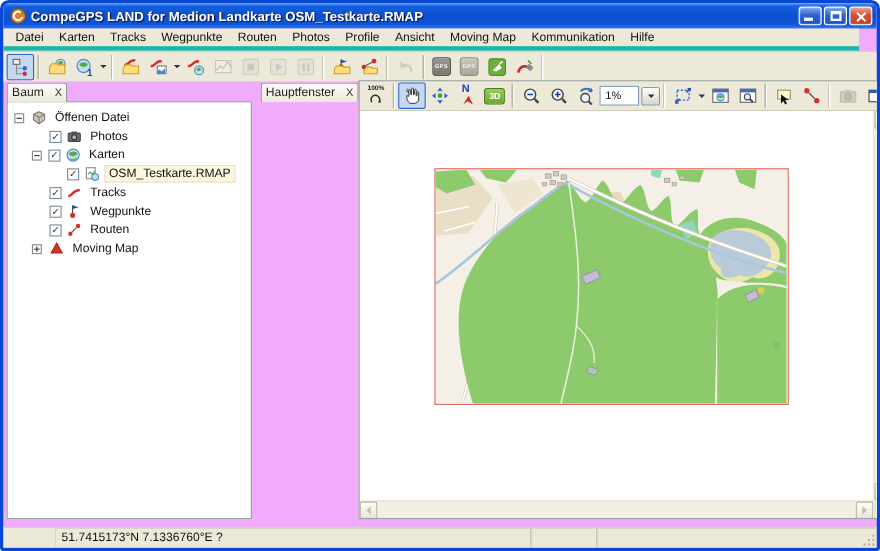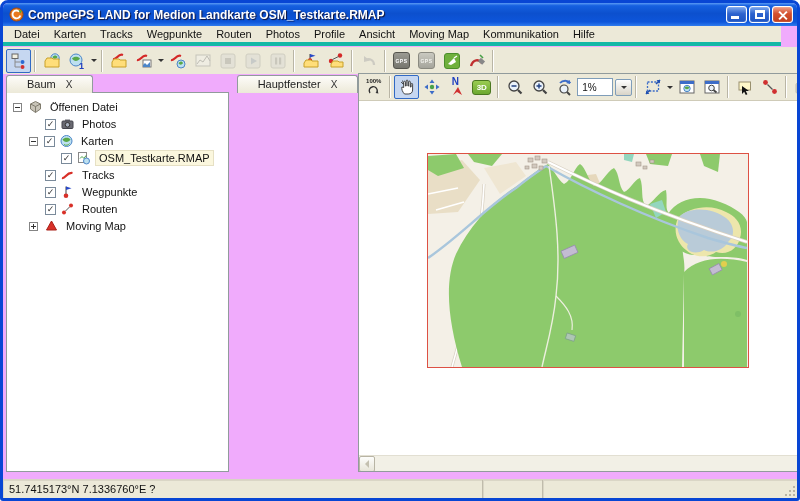--- a/index.html
+++ b/index.html
@@ -62,21 +62,21 @@
              background: linear-gradient(180deg,#9ACC52,#6CA830); color: #fff; font-size: 8px; font-weight: bold;
              display: flex; align-items: center; justify-content: center; }
   .zoom100 { display: flex; flex-direction: column; align-items: center; line-height: 1; }
   .zoom100 .pct { font-size: 6px; font-weight: bold; color: #222; }
   .north-wrap { position: relative; width: 18px; height: 18px; }
   .north-wrap .n { position: absolute; top: -2px; left: 4px; font-size: 10px; font-weight: bold; color: #2040C0; }
   
   .content { position: absolute; top: 71px; left: 3px; right: 3px; bottom: 26px; display: flex; }
   .tab { height: 18px; display: inline-flex; align-items: center; gap: 10px;
          background: linear-gradient(180deg,#FDFCF9,#ECE9D8); border: 1px solid #919B9C; border-bottom: none;
-         border-radius: 3px 3px 0 0; padding: 0 20px; font-size: 11px; color: #222; position: relative; z-index: 2; }
+         border-radius: 3px 3px 0 0; padding: 0 4px; font-size: 11px; color: #222; position: relative; z-index: 2; }
   .tab .x { font-size: 10px; color: #333; }
   .panelbox { flex: 1; border: 1px solid #919B9C; background: #fff; margin-top: -1px; position: relative; overflow: hidden; }
   
   .sidebar { width: 258px; display: flex; flex-direction: column; margin-right: 8px; }
   .tree { padding: 6px 14px 2px 2px; font-size: 11px; color: #111; }
   .trow { display: flex; align-items: center; height: 17px; gap: 4px; }
   .ind1 { padding-left: 20px; } .ind0 { padding-left: 4px; } .ind2 { padding-left: 52px; }
   .exp { width: 9px; height: 9px; border: 1px solid #848484; background: #fff; position: relative; flex: none; margin-right: 2px; }
   .exp::before { content: ""; position: absolute; left: 1px; top: 3px; width: 5px; height: 1px; background: #333; }
   .exp.plus::after { content: ""; position: absolute; left: 3px; top: 1px; width: 1px; height: 5px; background: #333; }
@@ -113,21 +113,21 @@
           background: linear-gradient(180deg,#FDFDFB,#E8E5D8); display: flex; align-items: center; justify-content: center; }
   .sbtn::before { content: ""; border: 4px solid transparent; }
   .sb-up { top: 0; left: 0; } .sb-up::before { border-bottom-color: #C4C0B0; margin-top: -4px; }
   .sb-dn { bottom: 0; left: 0; } .sb-dn::before { border-top-color: #C4C0B0; margin-bottom: -4px; }
   .sb-lf { left: 0; top: 0; } .sb-lf::before { border-right-color: #C4C0B0; margin-left: -4px; }
   .sb-rt { right: 0; top: 0; } .sb-rt::before { border-left-color: #C4C0B0; margin-right: -4px; }
   
   .statusbar { position: absolute; left: 0; right: 0; bottom: 0; height: 19px; background: #ECE9D8;
                border-top: 1px solid #D8D4C4; display: flex; font-size: 11px; color: #111; }
   .spanel { border-right: 1px solid #C0BCAC; box-shadow: inset 1px 1px 0 #DAD6C6; display: flex; align-items: center; padding: 0 6px; }
-  .spanel.coords { flex: 1; }
+  .spanel.coords { flex: 1; margin-left: 47px; }
   .spanel.p2 { width: 60px; } .spanel.p3 { width: 254px; border-right: none; position: relative; }
   .grip { position: absolute; right: 1px; bottom: 1px; }
 </style>
 </head>
 <body>
 
 <div class="window">
 
   <div class="titlebar">
     <svg class="app-icon" viewBox="0 0 16 16">

